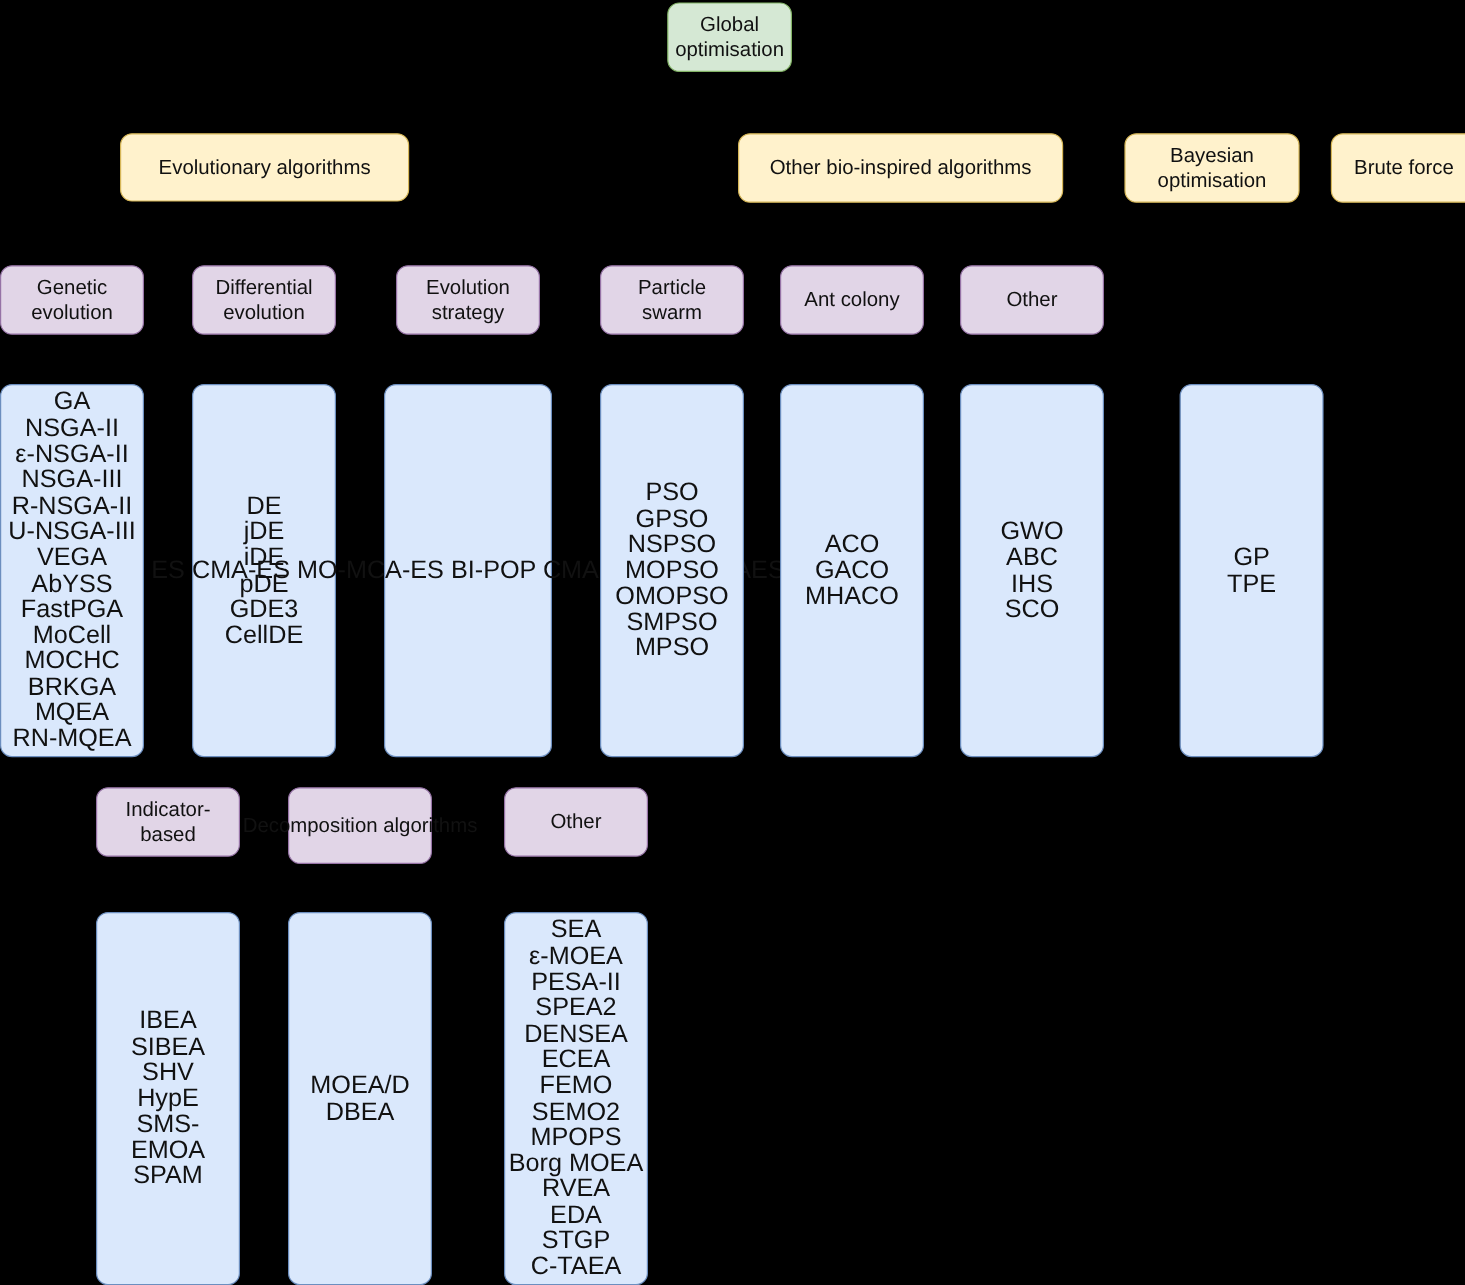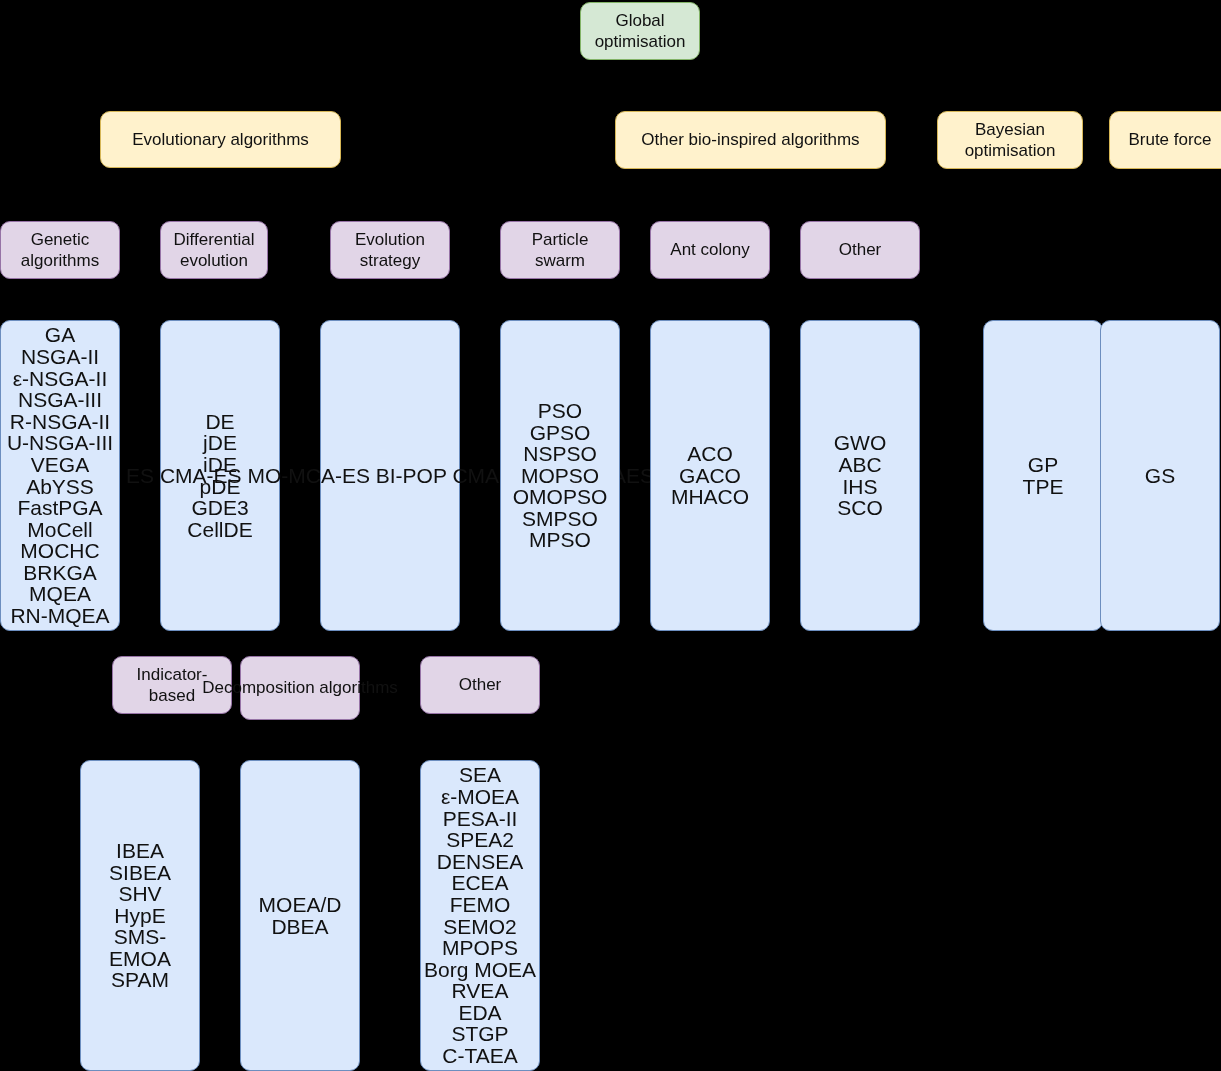--- a/index.html
+++ b/index.html
@@ -34,32 +34,32 @@
   .node.purple { background: #e1d5e7; border: 1px solid #9673a6; }
   .node.blue   { background: #dae8fc; border: 1px solid #6c8ebf; }
   .node.leaf   { font-size: 21px; line-height: 21.6px; }
   .node.overflow { overflow: visible; white-space: nowrap; }
 </style>
 </head>
 <body>
 
 <div id="canvas">
 
-  <div class="node green" style="left:580px; top:2px; width:120px; height:58px;">Global
+  <div class="node green" style="left:556px; top:2px; width:104px; height:58px;">Global
 optimisation</div>
 
   <div class="node yellow" style="left:100px; top:111px; width:241px; height:57px;">Evolutionary algorithms</div>
   <div class="node yellow" style="left:575px; top:111px; width:271px; height:58px;margin-left:40px;">Other bio-inspired algorithms</div>
   <div class="node yellow" style="left:937px; top:111px; width:146px; height:58px;">Bayesian
 optimisation</div>
   <div class="node yellow" style="left:1109px; top:111px; width:122px; height:58px;">Brute force</div>
 
   <div class="node purple" style="left:0px; top:221px; width:120px; height:58px;">Genetic
-algorithms</div>
-  <div class="node purple" style="left:160px; top:221px; width:108px; height:58px;">Differential
+evolution</div>
+  <div class="node purple" style="left:160px; top:221px; width:120px; height:58px;">Differential
 evolution</div>
   <div class="node purple" style="left:330px; top:221px; width:120px; height:58px;">Evolution
 strategy</div>
   <div class="node purple" style="left:500px; top:221px; width:120px; height:58px;">Particle
 swarm</div>
   <div class="node purple" style="left:650px; top:221px; width:120px; height:58px;">Ant colony</div>
   <div class="node purple" style="left:800px; top:221px; width:120px; height:58px;">Other</div>
 
   <div class="node blue leaf" style="left:0px; top:320px; width:120px; height:311px;">GA
 NSGA-II
@@ -96,23 +96,22 @@
 MPSO</div>
   <div class="node blue leaf" style="left:650px; top:320px; width:120px; height:311px;">ACO
 GACO
 MHACO</div>
   <div class="node blue leaf" style="left:800px; top:320px; width:120px; height:311px;">GWO
 ABC
 IHS
 SCO</div>
   <div class="node blue leaf" style="left:950px; top:320px; width:120px; height:311px;margin-left:33px;">GP
 TPE</div>
-  <div class="node blue leaf" style="left:1100px; top:320px; width:120px; height:311px;">GS</div>
 
-  <div class="node purple" style="left:80px; top:656px; width:120px; height:58px;margin-left:32px;">Indicator-
+  <div class="node purple" style="left:80px; top:656px; width:120px; height:58px;">Indicator-
 based</div>
   <div class="node purple overflow" style="left:240px; top:656px; width:120px; height:64px;">Decomposition
 algorithms</div>
   <div class="node purple" style="left:420px; top:656px; width:120px; height:58px;">Other</div>
 
   <div class="node blue leaf" style="left:80px; top:760px; width:120px; height:311px;">IBEA
 SIBEA
 SHV
 HypE
 SMS-EMOA

